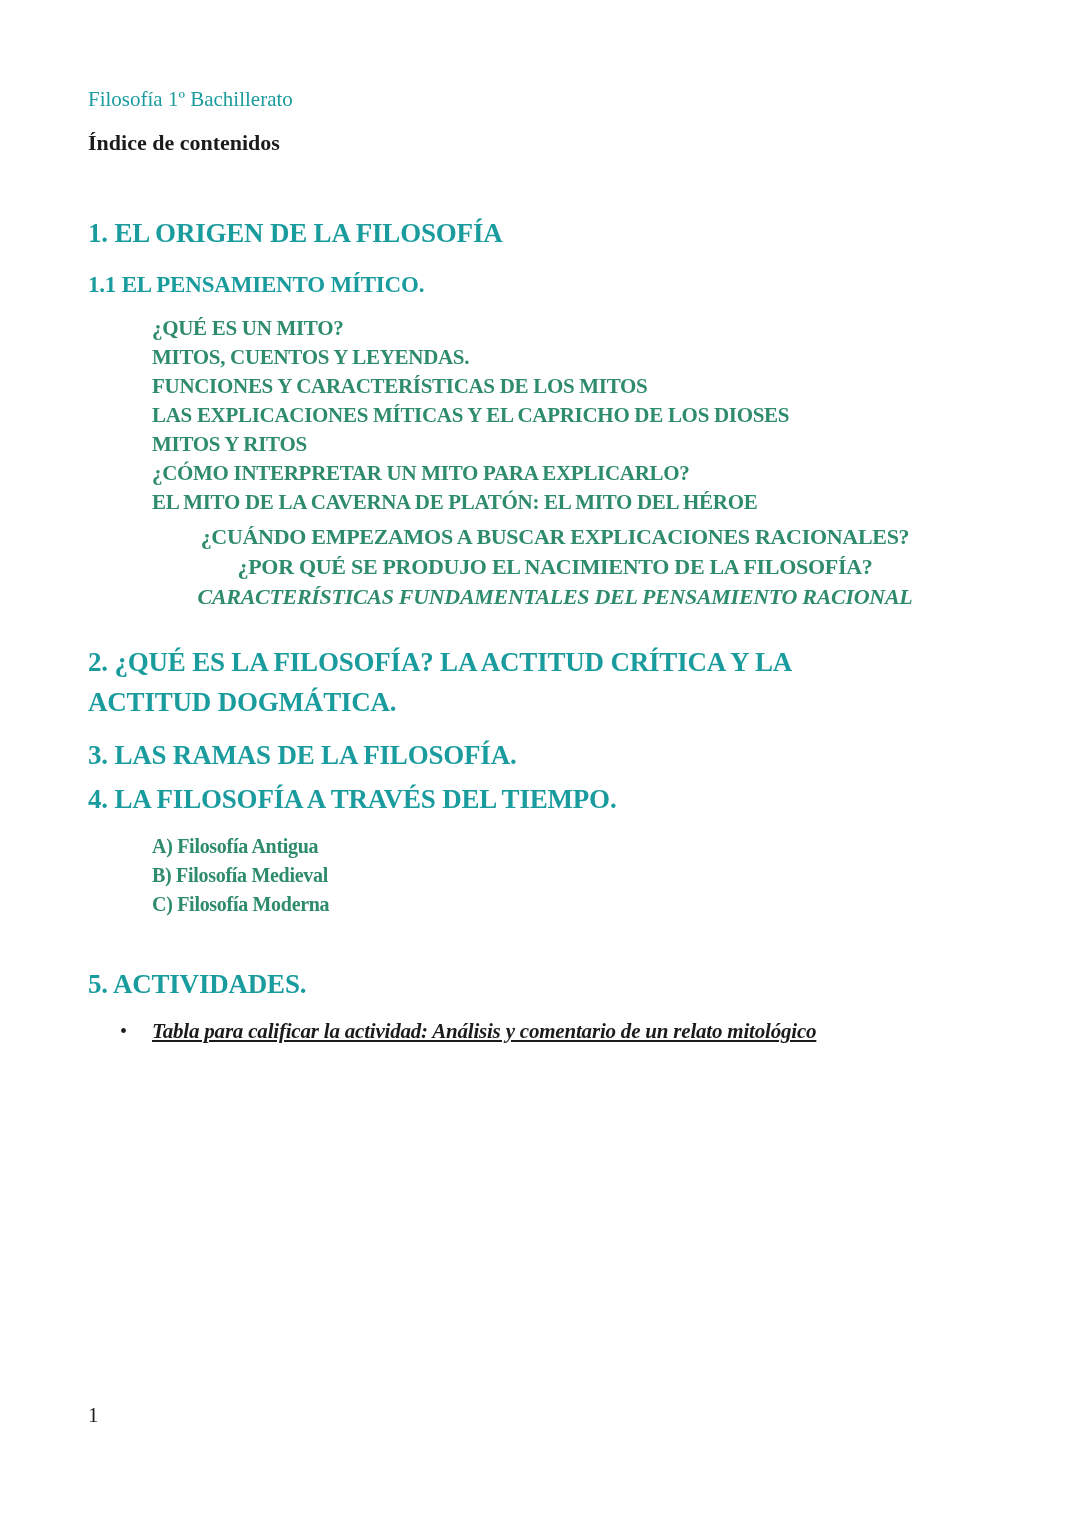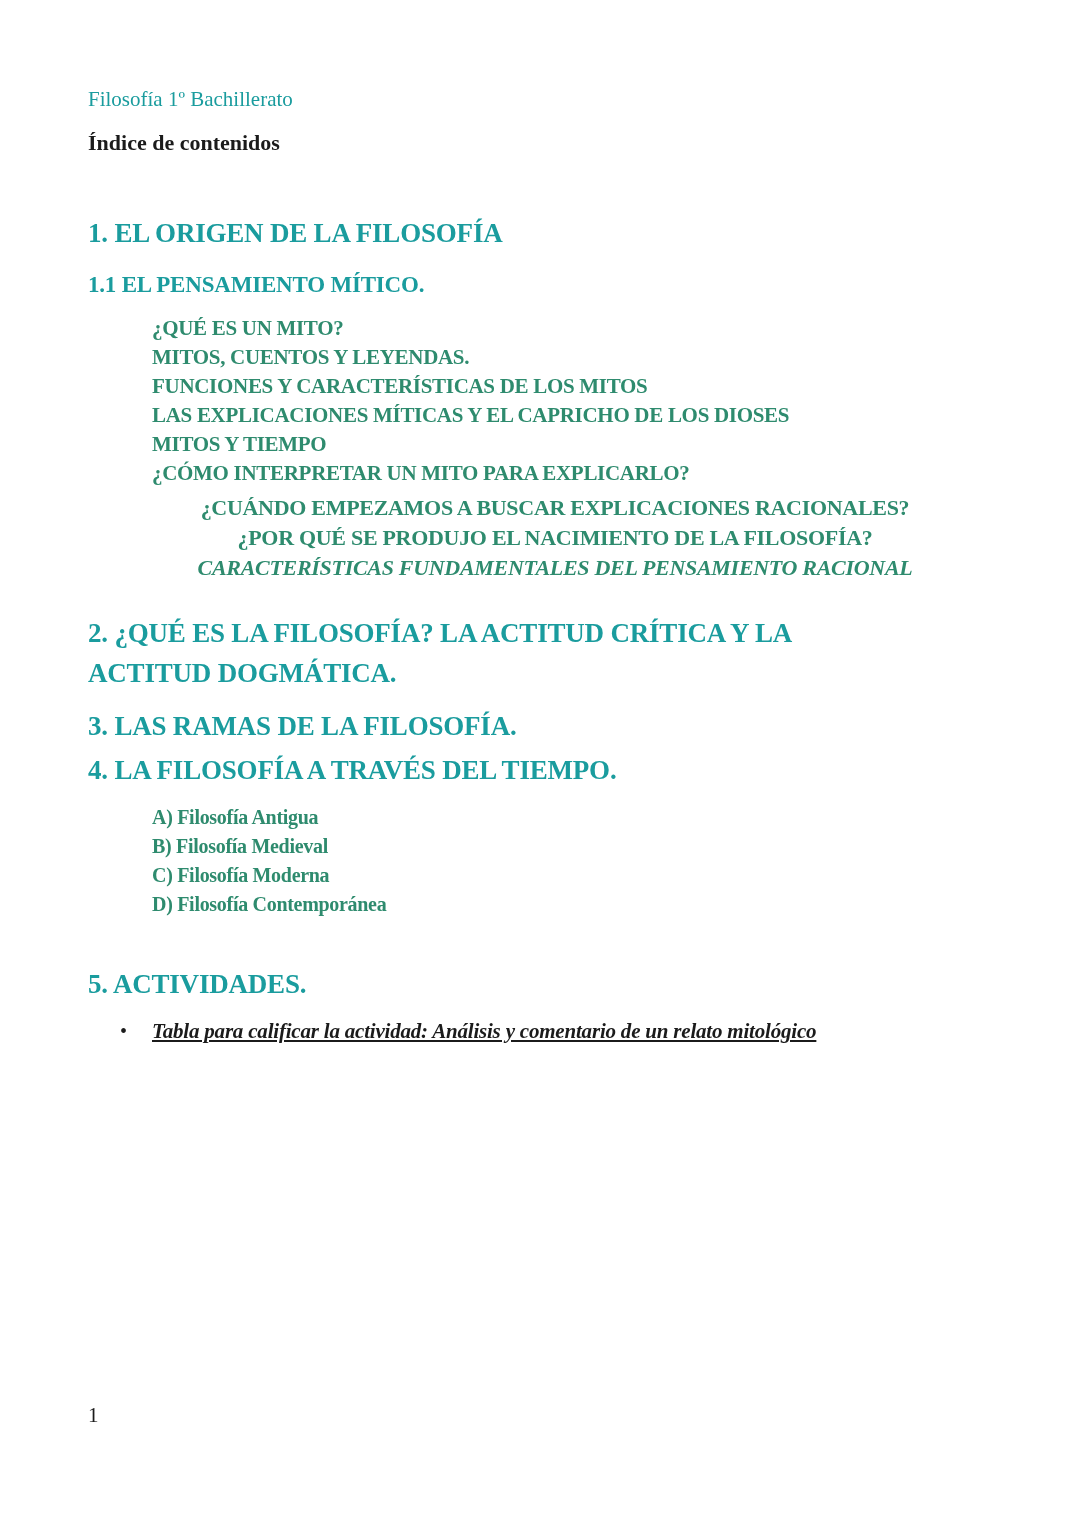--- a/index.html
+++ b/index.html
@@ -130,40 +130,40 @@
     <p class="subtitle">Índice de contenidos</p>
 
     <h1 class="h1 s1">1. EL ORIGEN DE LA FILOSOFÍA</h1>
 
     <h2 class="h2 sub11">1.1 EL PENSAMIENTO MÍTICO.</h2>
     <ul class="list list-deep">
       <li>¿QUÉ ES UN MITO?</li>
       <li>MITOS, CUENTOS Y LEYENDAS.</li>
       <li>FUNCIONES Y CARACTERÍSTICAS DE LOS MITOS</li>
       <li>LAS EXPLICACIONES MÍTICAS Y EL CAPRICHO DE LOS DIOSES</li>
-      <li>MITOS Y TIEMPO</li>
+      <li>MITOS Y RITOS</li>
       <li>¿CÓMO INTERPRETAR UN MITO PARA EXPLICARLO?</li>
+      <li>EL MITO DE LA CAVERNA DE PLATÓN: EL MITO DEL HÉROE</li>
     </ul>
 
     <ul class="list list-mid">
       <li>¿CUÁNDO EMPEZAMOS A BUSCAR EXPLICACIONES RACIONALES?</li>
       <li>¿POR QUÉ SE PRODUJO EL NACIMIENTO DE LA FILOSOFÍA?</li>
       <li class="italic">CARACTERÍSTICAS FUNDAMENTALES DEL PENSAMIENTO RACIONAL</li>
     </ul>
 
     <h1 class="h1 s2">2. ¿QUÉ ES LA FILOSOFÍA? LA ACTITUD CRÍTICA Y LA ACTITUD DOGMÁTICA.</h1>
 
     <h1 class="h1 s3">3. LAS RAMAS DE LA FILOSOFÍA.</h1>
 
     <h1 class="h1 s4">4. LA FILOSOFÍA A TRAVÉS DEL TIEMPO.</h1>
     <ul class="list list-abcd">
       <li>A) Filosofía Antigua</li>
       <li>B) Filosofía Medieval</li>
       <li>C) Filosofía Moderna</li>
-      <li>D) Filosofía Contemporánea</li>
     </ul>
 
     <h1 class="h1 s5">5. ACTIVIDADES.</h1>
     <div class="bullet-row">
       <span class="bullet-glyph">•</span>
       <span class="bullet-text">Tabla para calificar la actividad: Análisis y comentario de un relato mitológico</span>
     </div>
 
   </div>
 

